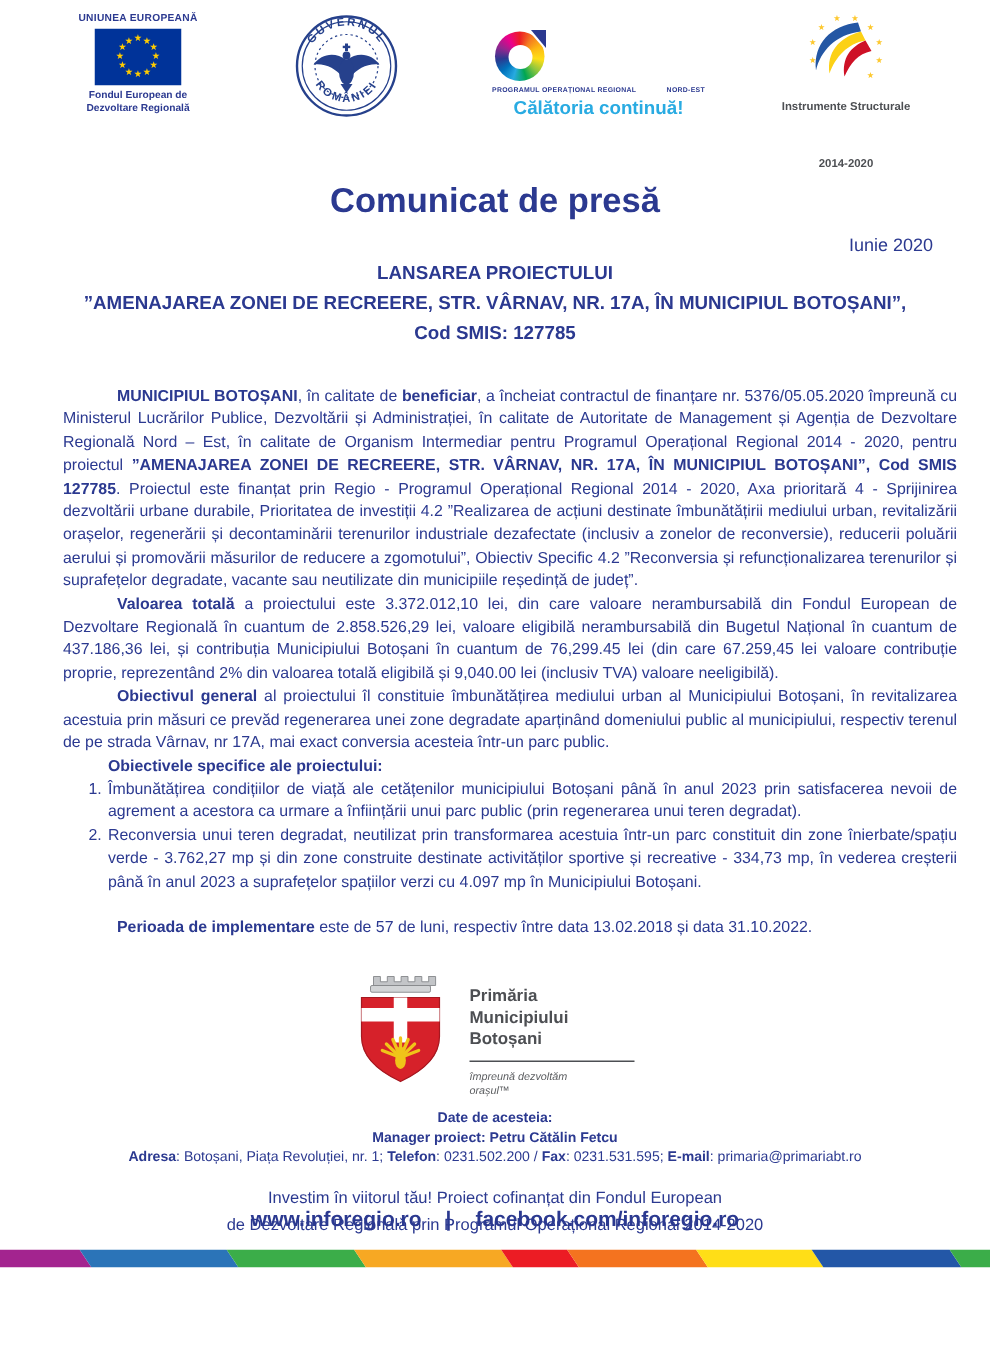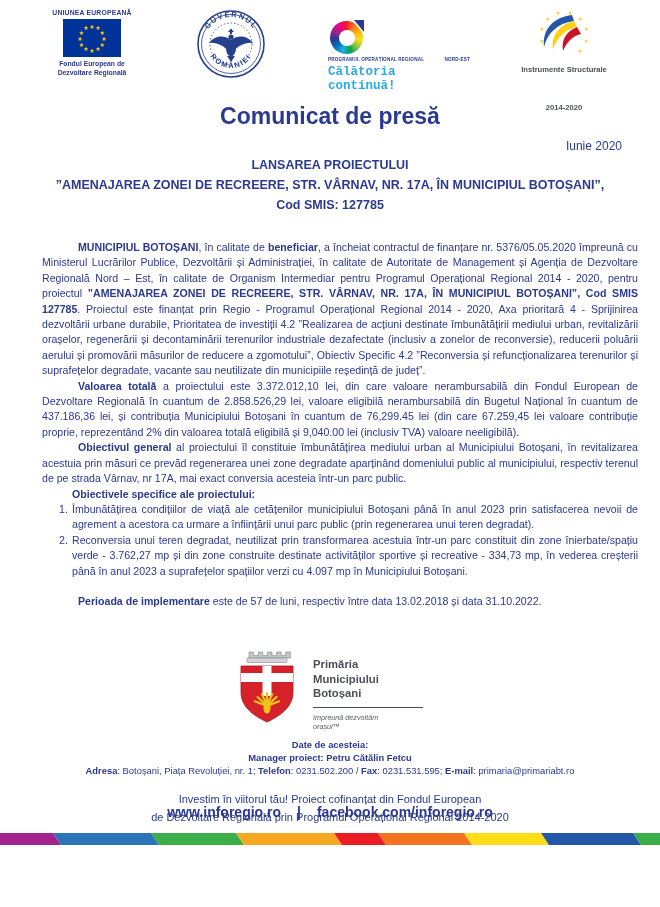--- a/index.html
+++ b/index.html
@@ -16,40 +16,40 @@
   .regio-block{margin-left:62px;width:142px;margin-top:12px;}
   .regio-brand{display:flex;align-items:flex-start;}
   .regio-word{font-size:46px;font-weight:bold;line-height:33px;letter-spacing:-2.5px;color:#2b3990;}
   .regio-o-wrap{position:relative;width:33px;height:33px;margin-left:2px;margin-top:0;}
   .regio-ring{position:absolute;inset:0;border-radius:50%;
     background:conic-gradient(from 0deg,#ed1c24,#f47b20,#fdb913,#ffde17,#8dc63f,#00a651,#27aae1,#0072bc,#2b3990,#92278f,#ec008c,#ed1c24);}
   .regio-hole{position:absolute;inset:8.5px;background:#fff;border-radius:50%;}
   .regio-notch{position:absolute;top:-2px;right:-2px;width:0;height:0;border-left:14px solid transparent;border-top:16px solid #fff;}
   .regio-arrow{position:absolute;top:-1px;right:-1px;width:0;height:0;border-left:10px solid transparent;border-top:12px solid #2b3990;}
   .regio-sub{display:flex;justify-content:space-between;font-size:4.6px;font-weight:bold;margin-top:3px;letter-spacing:.2px;}
-  .regio-tagline{font-size:12.5px;font-weight:bold;color:#29abe2;margin-top:3px;font-family:Liberation Mono, monospace;}
+  .regio-tagline{font-size:12.5px;font-weight:bold;color:#29abe2;text-align:center;margin-top:3px;}
   .is-block{margin-left:auto;width:120px;text-align:center;color:#4d4f53;}
   .is-name{font-size:7.6px;font-weight:bold;margin-top:0;}
   .is-period{font-size:7.6px;font-weight:bold;margin-top:29px;}
 
   
-  .title{font-size:23px;font-weight:bold;text-align:center;margin:13px 0 0;color:#2b3990;}
+  .title{font-size:23px;font-weight:bold;text-align:center;margin:30px 0 0;color:#2b3990;}
   .date{font-size:12px;text-align:right;padding-right:38px;margin-top:9px;}
   .heading{font-size:12.5px;font-weight:bold;text-align:center;line-height:20px;margin-top:2px;}
 
   
   .body-text{margin:25px 22px 0 42px;font-size:10.6px;line-height:15.4px;text-align:justify;}
   .body-text p{margin:0;text-indent:36px;}
   .body-text p.obj-label{text-indent:30px;}
   .li{position:relative;padding-left:30px;text-align:justify;}
   .li .num{position:absolute;left:17px;}
   .period{margin-top:15px !important;}
 
   
-  .cityhall{position:absolute;top:641px;left:0;right:0;display:flex;justify-content:center;gap:16px;align-items:center;}
+  .cityhall{position:absolute;top:641px;left:0;right:0;display:flex;justify-content:center;gap:16px;align-items:flex-start;}
   .ch-text{padding-top:16px;color:#4d4f53;}
   .ch-name{font-size:11.3px;line-height:14.5px;font-weight:bold;}
   .ch-rule{width:110px;border-top:1px solid #4d4f53;margin:6px 0 5px;}
   .ch-motto{font-size:7.2px;font-style:italic;line-height:9px;color:#5a5c5f;}
 
   
   .contact{position:absolute;top:738px;left:0;right:0;text-align:center;font-size:9.4px;line-height:13px;color:#2b3990;}
   .c-bold{font-weight:bold;}
 
   

